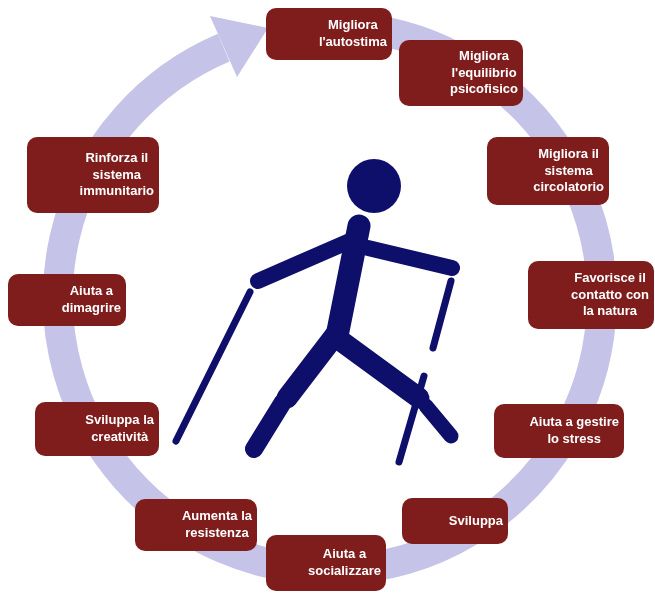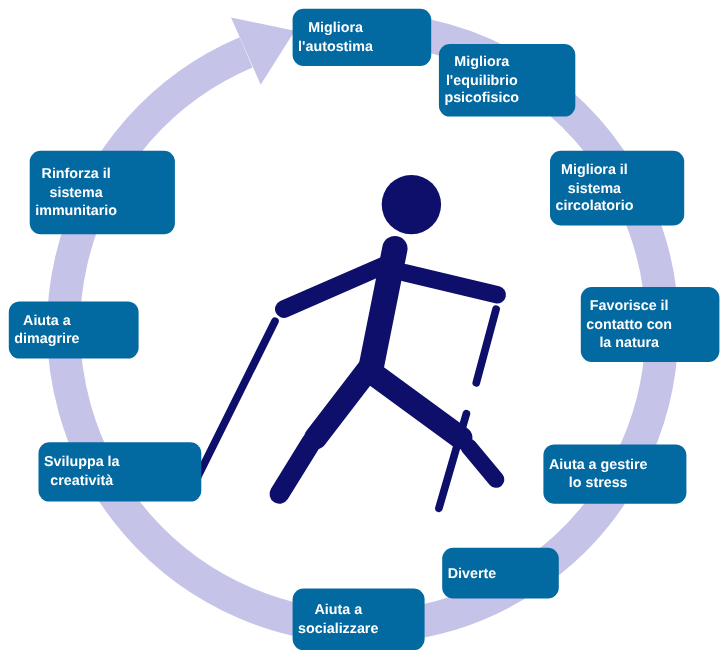--- a/index.html
+++ b/index.html
@@ -11,44 +11,44 @@
     background: #ffffff;
     overflow: hidden;
   }
   .bg-svg {
     position: absolute;
     left: 0; top: 0;
     width: 655px; height: 596px;
   }
   .box {
     position: absolute;
-    background: #0369a1;
+    background: #7f1d1d;
     border-radius: 10px;
     display: flex;
     align-items: center;
-    justify-content: flex-start;
+    justify-content: flex-end;
     padding: 3px 5px;
   }
   .box span {
     color: #ffffff;
     font-weight: bold;
     font-size: 13px;
     line-height: 1.3;
     text-align: center;
     white-space: pre-line;
   }
   .p1  { left: 266px; top: 8px;   width: 126px; height: 52px; }
   .p2  { left: 399px; top: 40px;  width: 124px; height: 66px; }
-  .p3  { left: 500px; top: 137px; width: 122px; height: 68px; }
+  .p3  { left: 487px; top: 137px; width: 122px; height: 68px; }
   .p4  { left: 528px; top: 261px; width: 126px; height: 68px; }
   .p5  { left: 494px; top: 404px; width: 130px; height: 54px; }
   .p6  { left: 402px; top: 498px; width: 106px; height: 46px; }
   .p7  { left: 266px; top: 535px; width: 120px; height: 56px; }
   .p8  { left: 135px; top: 499px; width: 122px; height: 52px; }
-  .p9  { left: 35px;  top: 402px; width: 148px; height: 54px; }
+  .p9  { left: 35px;  top: 402px; width: 124px; height: 54px; }
   .p10 { left: 8px;   top: 274px; width: 118px; height: 52px; }
   .p11 { left: 27px;  top: 137px; width: 132px; height: 76px; }
   .p12 { left: 135px; top: 45px;  width: 120px; height: 54px; }
 </style>
 </head>
 <body>
 
 <div class="canvas">
 
   <svg class="bg-svg" viewBox="0 0 655 596" aria-hidden="true">
@@ -99,25 +99,29 @@
   <div class="box p5">
     <span>Aiuta a gestire
 lo stress</span>
   </div>
   <div class="box p4">
     <span>Favorisce il
 contatto con
 la natura</span>
   </div>
   <div class="box p6">
-    <span>Diverte</span>
+    <span>Sviluppa</span>
   </div>
   <div class="box p7">
     <span>Aiuta a
 socializzare</span>
+  </div>
+  <div class="box p8">
+    <span>Aumenta la
+resistenza</span>
   </div>
   <div class="box p9">
     <span>Sviluppa la
 creatività</span>
   </div>
   <div class="box p10">
     <span>Aiuta a
 dimagrire</span>
   </div>
   <div class="box p11">

